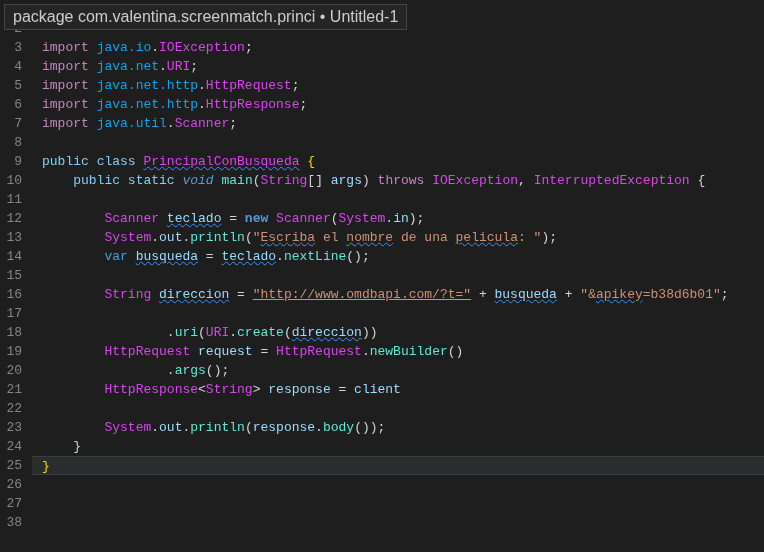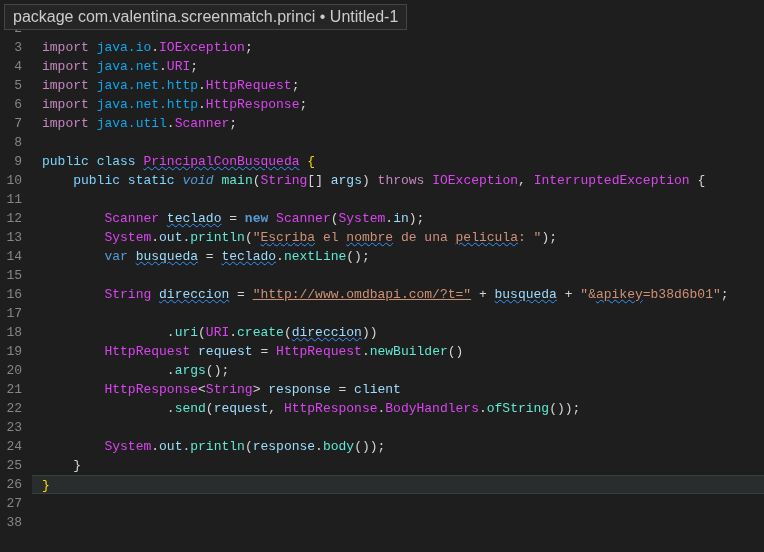--- a/index.html
+++ b/index.html
@@ -133,19 +133,18 @@
     <div class="line">        <span class="type">Scanner</span> <span class="var wavy">teclado</span> = <span class="kw-new">new</span> <span class="type">Scanner</span>(<span class="type">System</span>.<span class="var">in</span>);</div>
     <div class="line">        <span class="type">System</span>.<span class="var">out</span>.<span class="func">println</span>(<span class="str">"<span class="wavy">Escriba</span> el <span class="wavy">nombre</span> de una <span class="wavy">pelicula</span>: "</span>);</div>
     <div class="line">        <span class="kw-var">var</span> <span class="var wavy">busqueda</span> = <span class="var wavy">teclado</span>.<span class="func">nextLine</span>();</div>
     <div class="line"></div>
     <div class="line">        <span class="type">String</span> <span class="var wavy">direccion</span> = <span class="str underline">"http://www.omdbapi.com/?t="</span> + <span class="var wavy">busqueda</span> + <span class="str">"&amp;<span class="wavy">apikey</span>=b38d6b01"</span>;</div>
     <div class="line"></div>
     <div class="line">                .<span class="func">uri</span>(<span class="type">URI</span>.<span class="func">create</span>(<span class="var wavy">direccion</span>))</div>
     <div class="line">        <span class="type">HttpRequest</span> <span class="var">request</span> = <span class="type">HttpRequest</span>.<span class="func">newBuilder</span>()</div>
     <div class="line">                .<span class="func">args</span>();</div>
     <div class="line">        <span class="type">HttpResponse</span>&lt;<span class="type">String</span>&gt; <span class="var">response</span> = <span class="var">client</span></div>
-    <div class="line">                .<span class="func">send</span>(<span class="var">request</span>, <span class="type">HttpResponse</span>.<span class="type">BodyHandlers</span>.<span class="func">ofString</span>());</div>
     <div class="line"></div>
     <div class="line">        <span class="type">System</span>.<span class="var">out</span>.<span class="func">println</span>(<span class="var">response</span>.<span class="func">body</span>());</div>
     <div class="line">    }</div>
     <div class="line hl-line"><span class="brace-end">}</span></div>
   </div>
 </div>
 
 </body></html>

